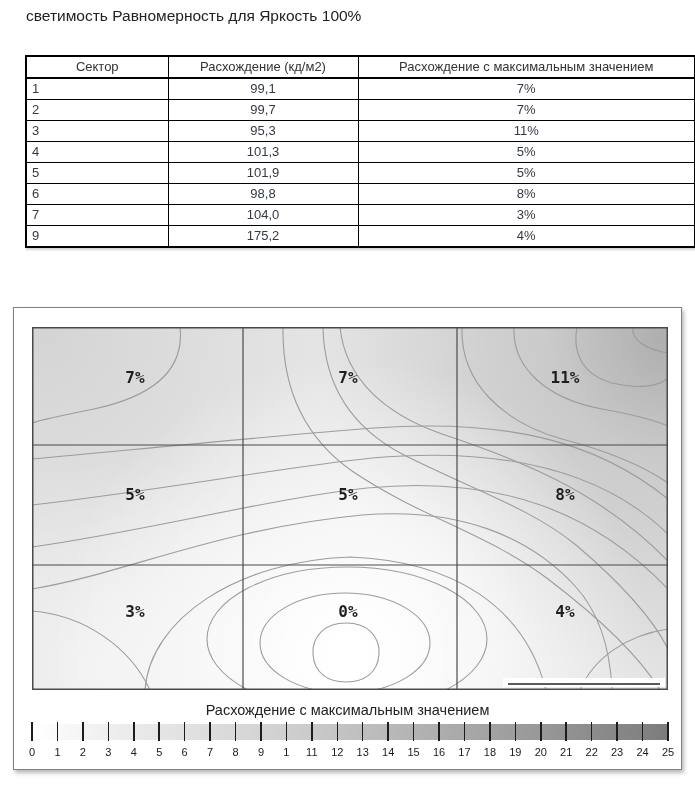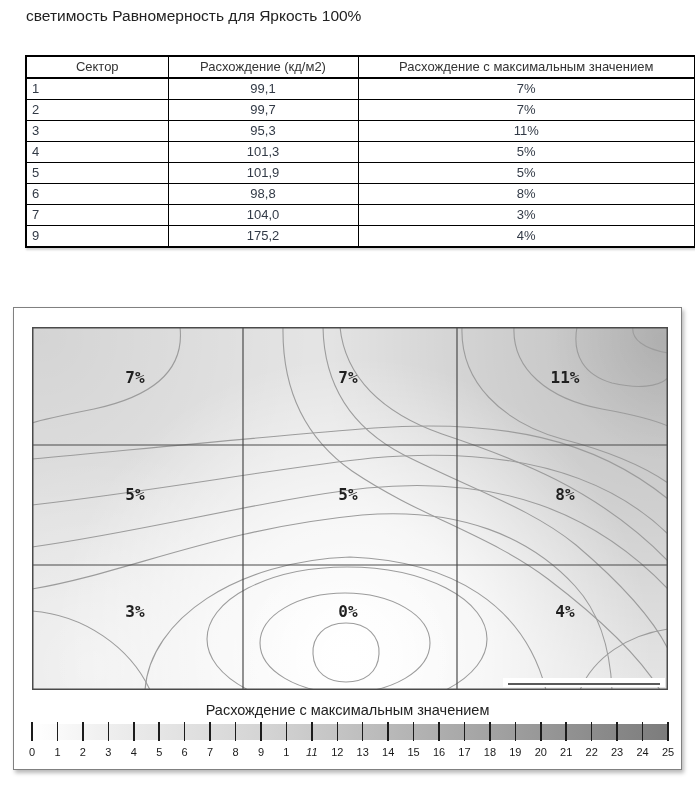--- a/index.html
+++ b/index.html
@@ -214,21 +214,21 @@
         <span class="cb-label" style="left: 152.64px;">6</span>
         <div class="cb-tick" style="left: 177.33px;"></div>
         <span class="cb-label" style="left: 178.08px;">7</span>
         <div class="cb-tick" style="left: 202.77px;"></div>
         <span class="cb-label" style="left: 203.52px;">8</span>
         <div class="cb-tick" style="left: 228.21px;"></div>
         <span class="cb-label" style="left: 228.96px;">9</span>
         <div class="cb-tick" style="left: 253.65px;"></div>
         <span class="cb-label" style="left: 254.4px;">1</span>
         <div class="cb-tick" style="left: 279.09px;"></div>
-        <span class="cb-label" style="left: 279.84px; font-style: italic;">11</span>
+        <span class="cb-label" style="left: 279.84px;">11</span>
         <div class="cb-tick" style="left: 304.53px;"></div>
         <span class="cb-label" style="left: 305.28px;">12</span>
         <div class="cb-tick" style="left: 329.97px;"></div>
         <span class="cb-label" style="left: 330.72px;">13</span>
         <div class="cb-tick" style="left: 355.41px;"></div>
         <span class="cb-label" style="left: 356.16px;">14</span>
         <div class="cb-tick" style="left: 380.85px;"></div>
         <span class="cb-label" style="left: 381.6px;">15</span>
         <div class="cb-tick" style="left: 406.29px;"></div>
         <span class="cb-label" style="left: 407.04px;">16</span>

